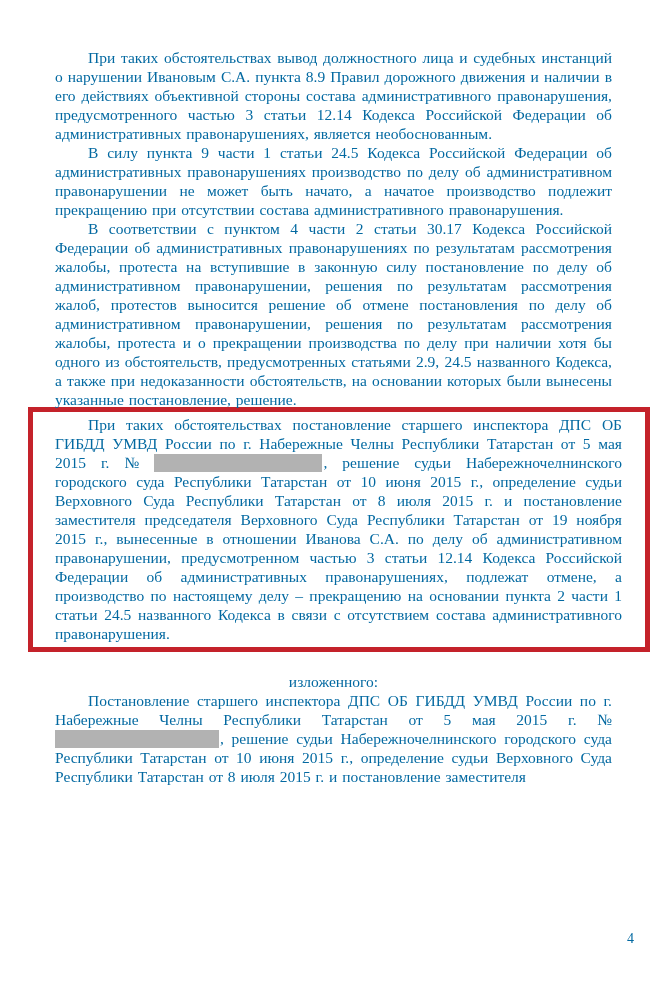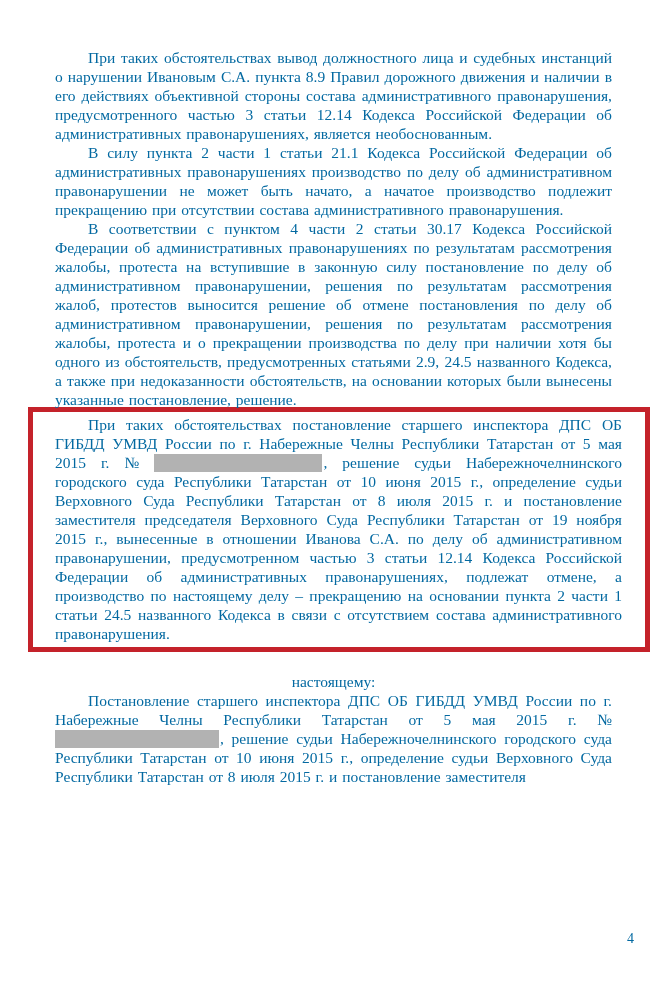--- a/index.html
+++ b/index.html
@@ -71,29 +71,29 @@
     text-align: right;
   }
 </style>
 </head>
 <body>
 
 <div class="page">
 
   <p class="para">При таких обстоятельствах вывод должностного лица и судебных инстанций о нарушении Ивановым С.А. пункта 8.9 Правил дорожного движения и наличии в его действиях объективной стороны состава административного правонарушения, предусмотренного частью 3 статьи 12.14 Кодекса Российской Федерации об административных правонарушениях, является необоснованным.</p>
 
-  <p class="para">В силу пункта 2 части 1 статьи 21.1 Кодекса Российской Федерации об административных правонарушениях производство по делу об административном правонарушении не может быть начато, а начатое производство подлежит прекращению при отсутствии состава административного правонарушения.</p>
+  <p class="para">В силу пункта 9 части 1 статьи 24.5 Кодекса Российской Федерации об административных правонарушениях производство по делу об административном правонарушении не может быть начато, а начатое производство подлежит прекращению при отсутствии состава административного правонарушения.</p>
 
   <p class="para">В соответствии с пунктом 4 части 2 статьи 30.17 Кодекса Российской Федерации об административных правонарушениях по результатам рассмотрения жалобы, протеста на вступившие в законную силу постановление по делу об административном правонарушении, решения по результатам рассмотрения жалоб, протестов выносится решение об отмене постановления по делу об административном правонарушении, решения по результатам рассмотрения жалобы, протеста и о прекращении производства по делу при наличии хотя бы одного из обстоятельств, предусмотренных статьями 2.9, 24.5 названного Кодекса, а также при недоказанности обстоятельств, на основании которых были вынесены указанные постановление, решение.</p>
 
   <div class="highlight-box">
     <p class="para"><span>При таких обстоятельствах постановление старшего инспектора ДПС ОБ ГИБДД УМВД России по г. Набережные Челны Республики Татарстан от 5 мая 2015 г. №</span><span class="redaction redaction-1"></span><span>, решение судьи Набережночелнинского городского суда Республики Татарстан от 10 июня 2015 г., определение судьи Верховного Суда Республики Татарстан от 8 июля 2015 г. и постановление заместителя председателя Верховного Суда Республики Татарстан от 19 ноября 2015 г., вынесенные в отношении Иванова С.А. по делу об административном правонарушении, предусмотренном частью 3 статьи 12.14 Кодекса Российской Федерации об административных правонарушениях, подлежат отмене, а производство по настоящему делу – прекращению на основании пункта 2 части 1 статьи 24.5 названного Кодекса в связи с отсутствием состава административного правонарушения.</span></p>
   </div>
 
 
-  <p class="para center-line">настоящему:</p>
+  <p class="para center-line">изложенного:</p>
 
 
   <p class="para"><span>Постановление старшего инспектора ДПС ОБ ГИБДД УМВД России по г. Набережные Челны Республики Татарстан от 5 мая 2015 г. №</span><span class="redaction redaction-2"></span><span>, решение судьи Набережночелнинского городского суда Республики Татарстан от 10 июня 2015 г., определение судьи Верховного Суда Республики Татарстан от 8 июля 2015 г. и постановление заместителя</span></p>
 
   <div class="page-number">4</div>
 
 </div>
 
 </body></html>

